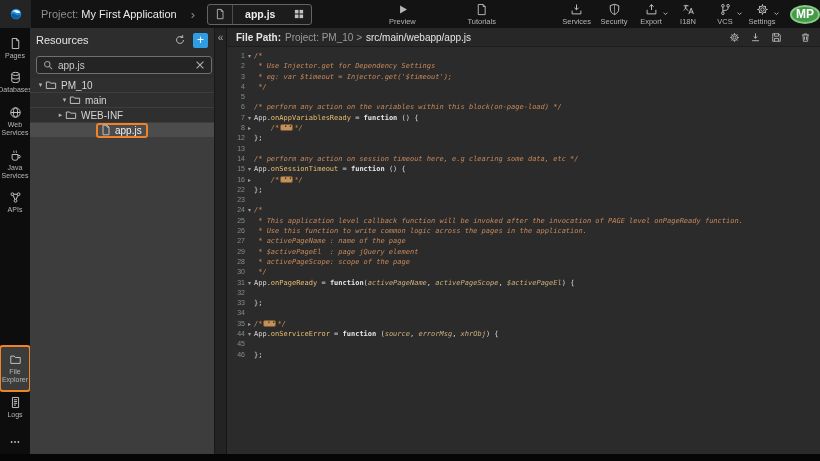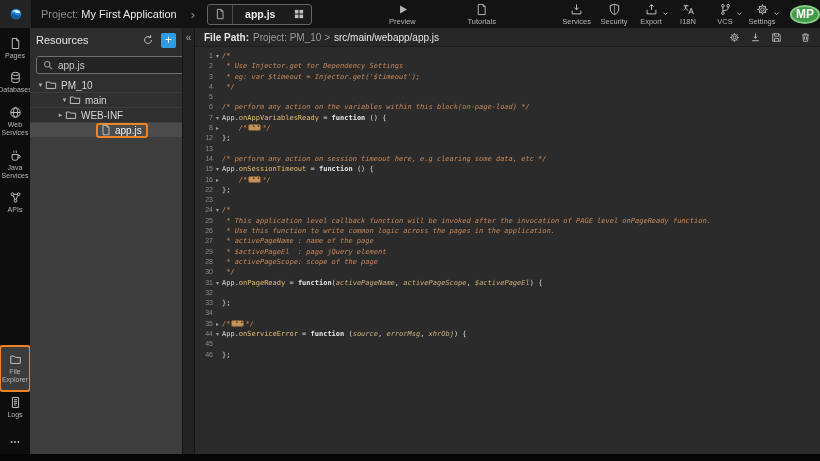--- a/index.html
+++ b/index.html
@@ -37,21 +37,21 @@
   .sidebar { width:30px; background:#0d0d0d; display:flex; flex-direction:column; align-items:center; flex:none; }
   .sb-item { width:28px; margin:0 1px; display:flex; flex-direction:column; align-items:center; gap:2px;
              padding:6px 0 5px; color:#b7b7b7; font-size:7px; text-align:center; line-height:1.2; border-radius:2px; }
   .sb-item .icn svg { width:13px; height:13px; }
   .sb-spacer { flex:1; }
   .sb-item.active { background:#3c3c3c; }
   .sb-item.hl { outline:2px solid #ef8329; outline-offset:0px; }
   .sb-dots { margin-top:12px; margin-bottom:6px; color:#9a9a9a; }
 
   
-  .respanel { width:152px; background:#3d3d3d; display:flex; flex-direction:column; flex:none; }
+  .respanel { width:184px; background:#3d3d3d; display:flex; flex-direction:column; flex:none; }
   .res-header { height:24px; background:#2d2d2d; display:flex; align-items:center; padding:0 6px; gap:7px; }
   .res-title { flex:1; font-size:11px; color:#e5e5e5; }
   .plus-btn { width:15px; height:15px; background:#2f9de4; border-radius:2px; color:#fff; font-size:12px;
               display:flex; align-items:center; justify-content:center; line-height:1; padding-bottom:1px; }
   .res-search { height:26px; background:#2d2d2d; display:flex; align-items:center; padding:0 6px; }
   .search-box { flex:1; height:18px; border:1px solid #6f6f6f; border-radius:3px; background:#242424;
                 display:flex; align-items:center; padding:0 5px; gap:4px; }
   .search-box input { flex:1; background:transparent; border:none; outline:none; color:#c9c9c9;
                       font-size:10px; font-family:"Liberation Sans", sans-serif; min-width:0; }
   .res-tree { display:flex; flex-direction:column; }

